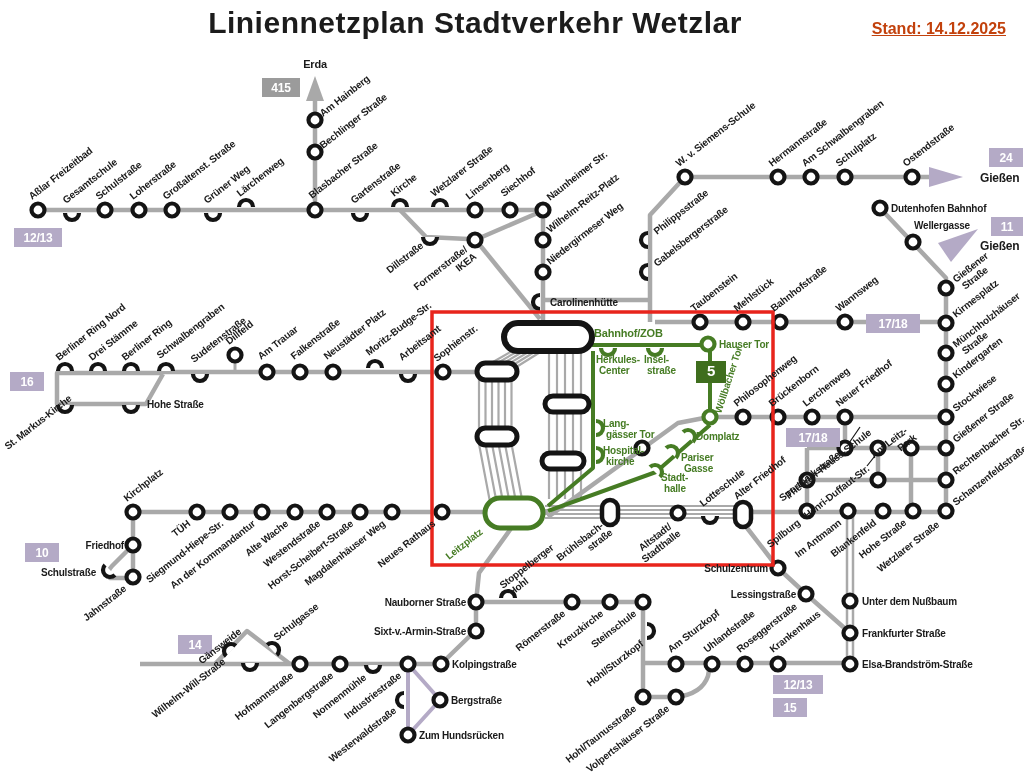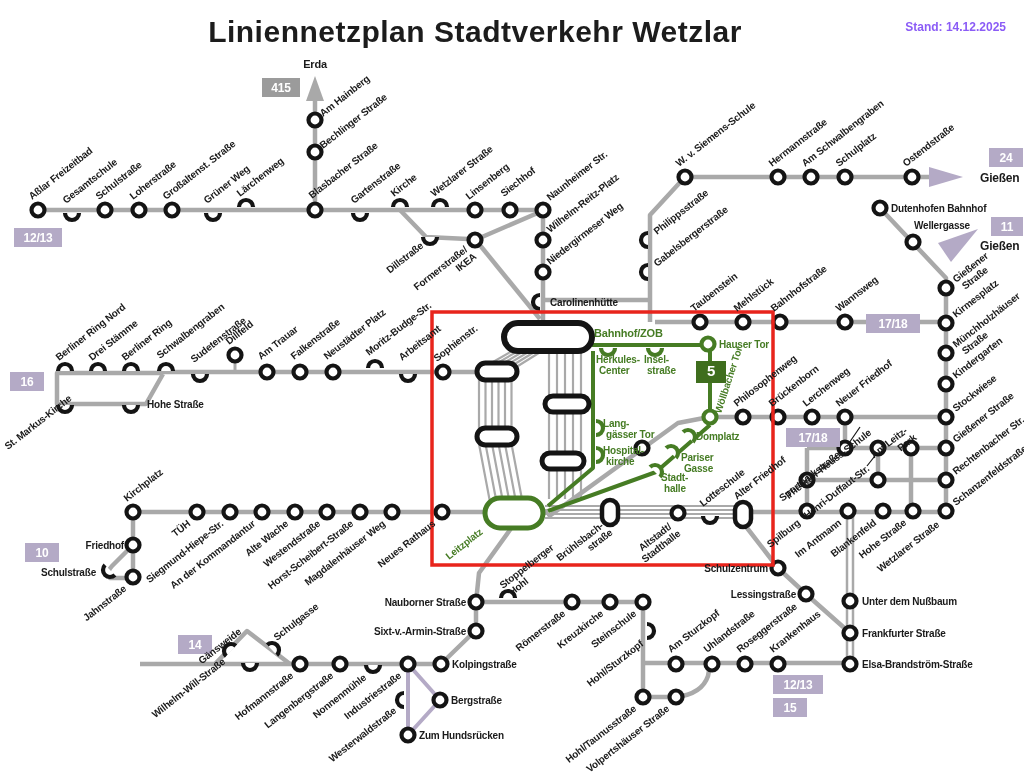--- a/index.html
+++ b/index.html
@@ -1,21 +1,21 @@
 <!DOCTYPE html>
 <html><head>
 <meta charset="utf-8">
 <style>
   html,body{margin:0;padding:0;background:#fff;}
   #stage{position:relative;width:1024px;height:773px;background:#fff;overflow:hidden;
          font-family:"Liberation Sans",sans-serif;}
   #map-svg{position:absolute;left:0;top:0;}
   #title{position:absolute;top:6px;left:130px;width:690px;text-align:center;
-         font-size:30px;font-weight:600;color:#1c1c1c;letter-spacing:.5px;margin-top:9px;}
-  #stand{position:absolute;top:20px;right:18px;font-size:12px;font-weight:700;color:#8b5cf6;}
+         font-size:30px;font-weight:600;color:#1c1c1c;letter-spacing:.5px;}
+  #stand{position:absolute;top:20px;right:18px;font-size:16px;font-weight:700;color:#c2410c;text-decoration:underline;}
   text{letter-spacing:-0.2px;}
 </style>
 </head>
 <body>
 
 <div id="stage">
   <svg id="map-svg" width="1024" height="773" viewBox="0 0 1024 773">
       <path d="M38,210 L543,210 L543,336" stroke="#a9a9a9" stroke-width="4.5" fill="none" stroke-linejoin="round" stroke-linecap="butt"></path>
       <path d="M315,98 L315,210" stroke="#a9a9a9" stroke-width="4.5" fill="none" stroke-linejoin="round" stroke-linecap="butt"></path>
       <path d="M400,210 L426,237 L468,239" stroke="#a9a9a9" stroke-width="4.5" fill="none" stroke-linejoin="round" stroke-linecap="butt"></path>

